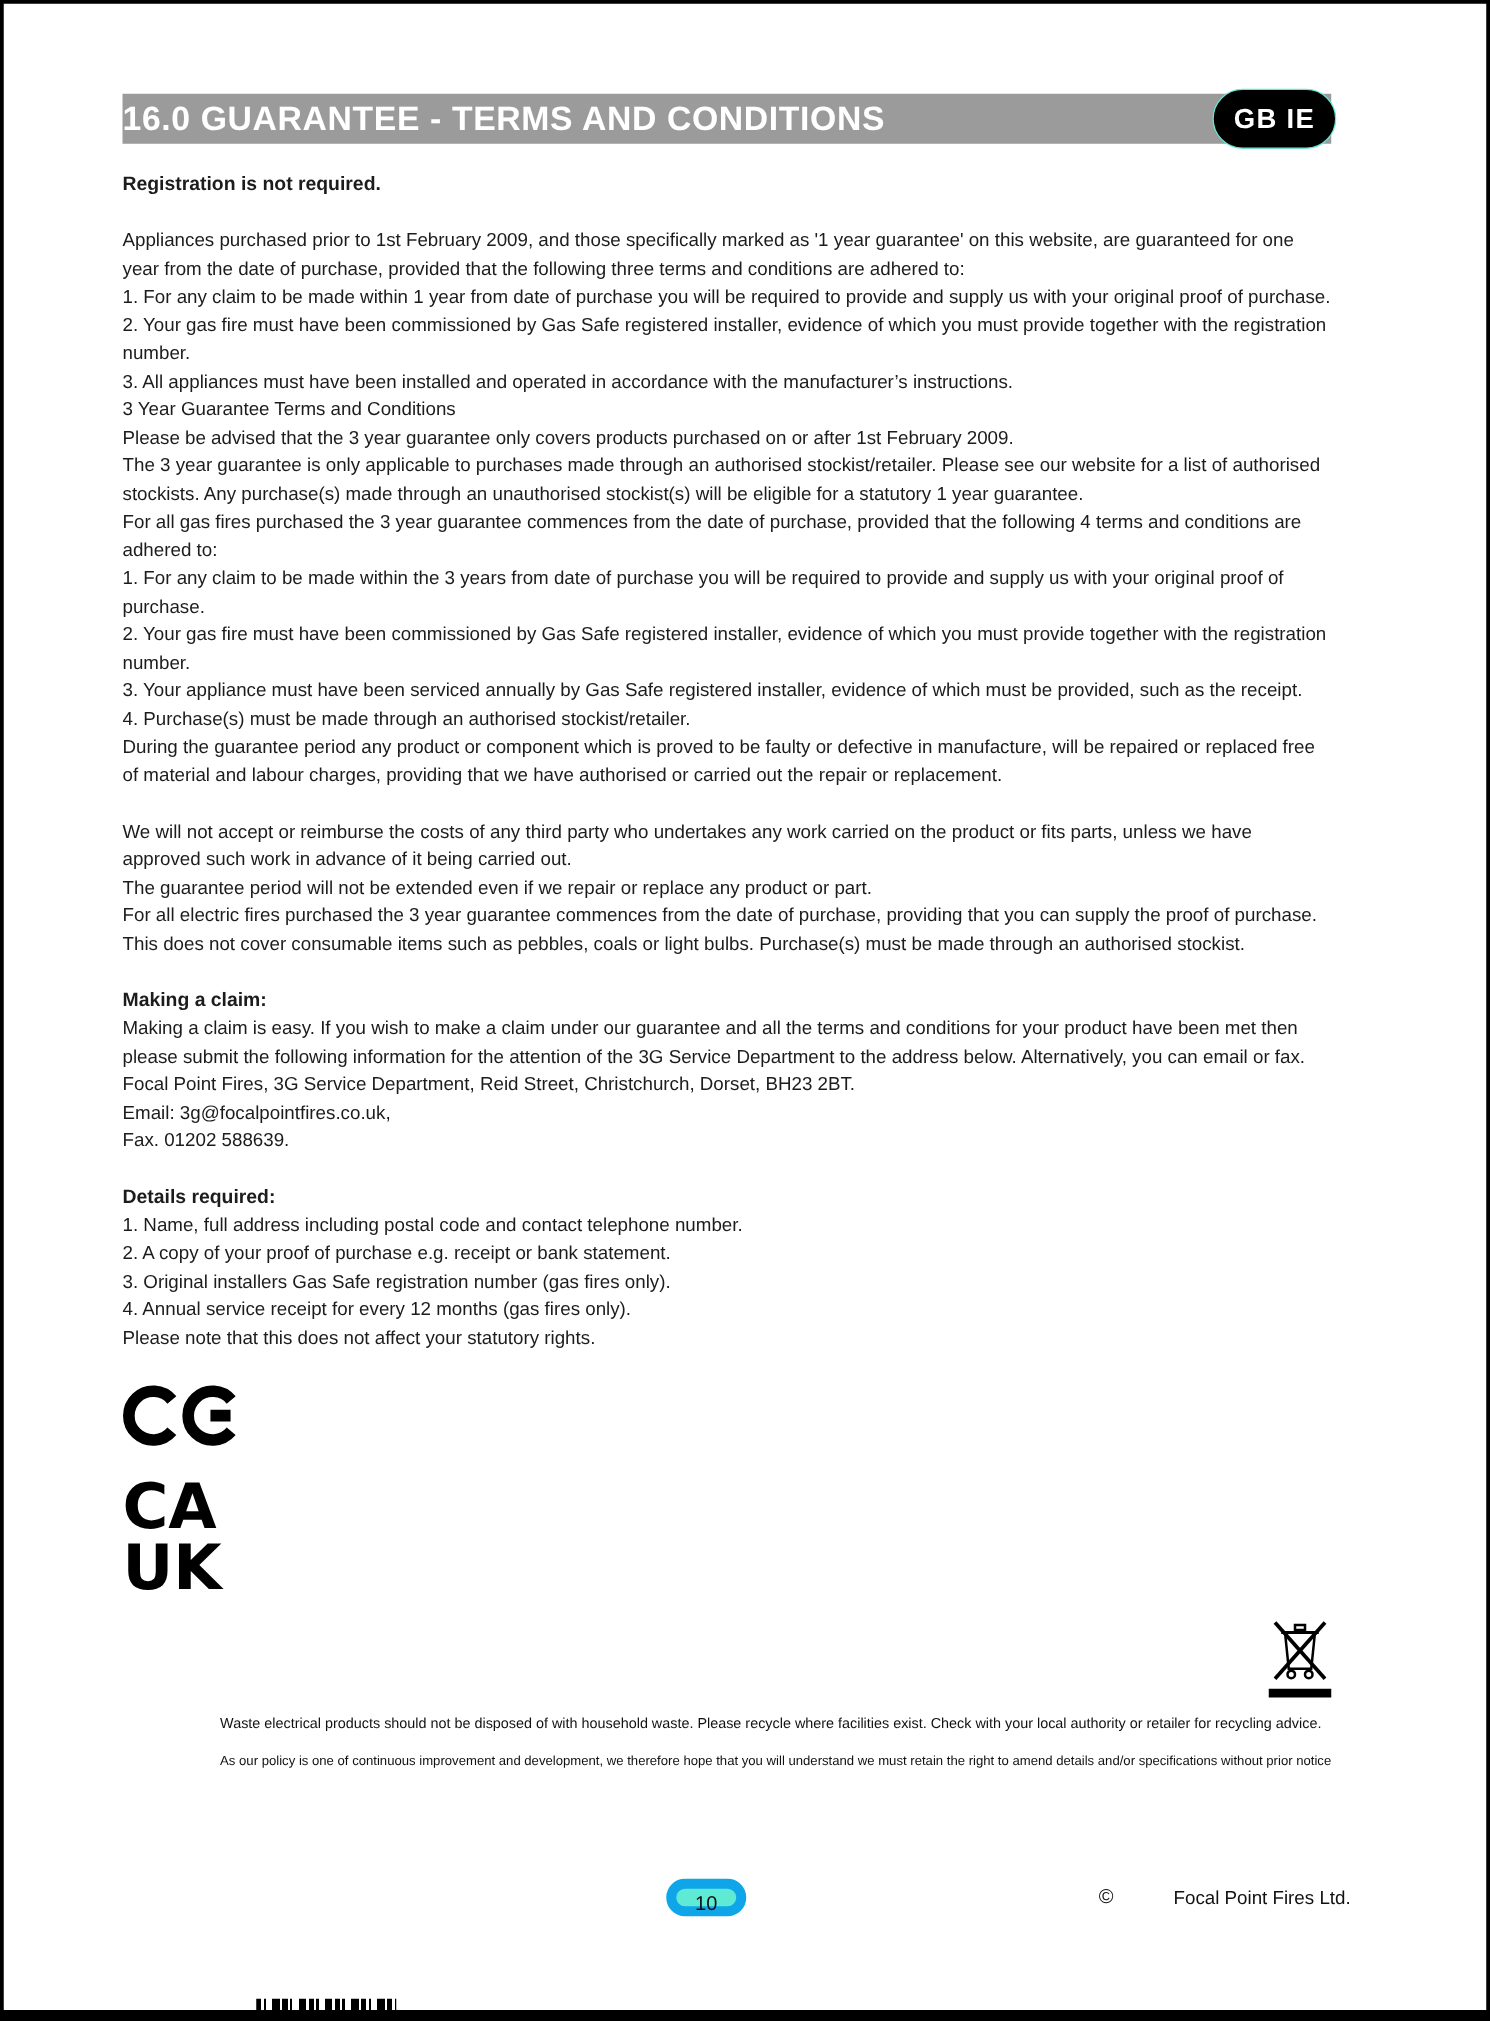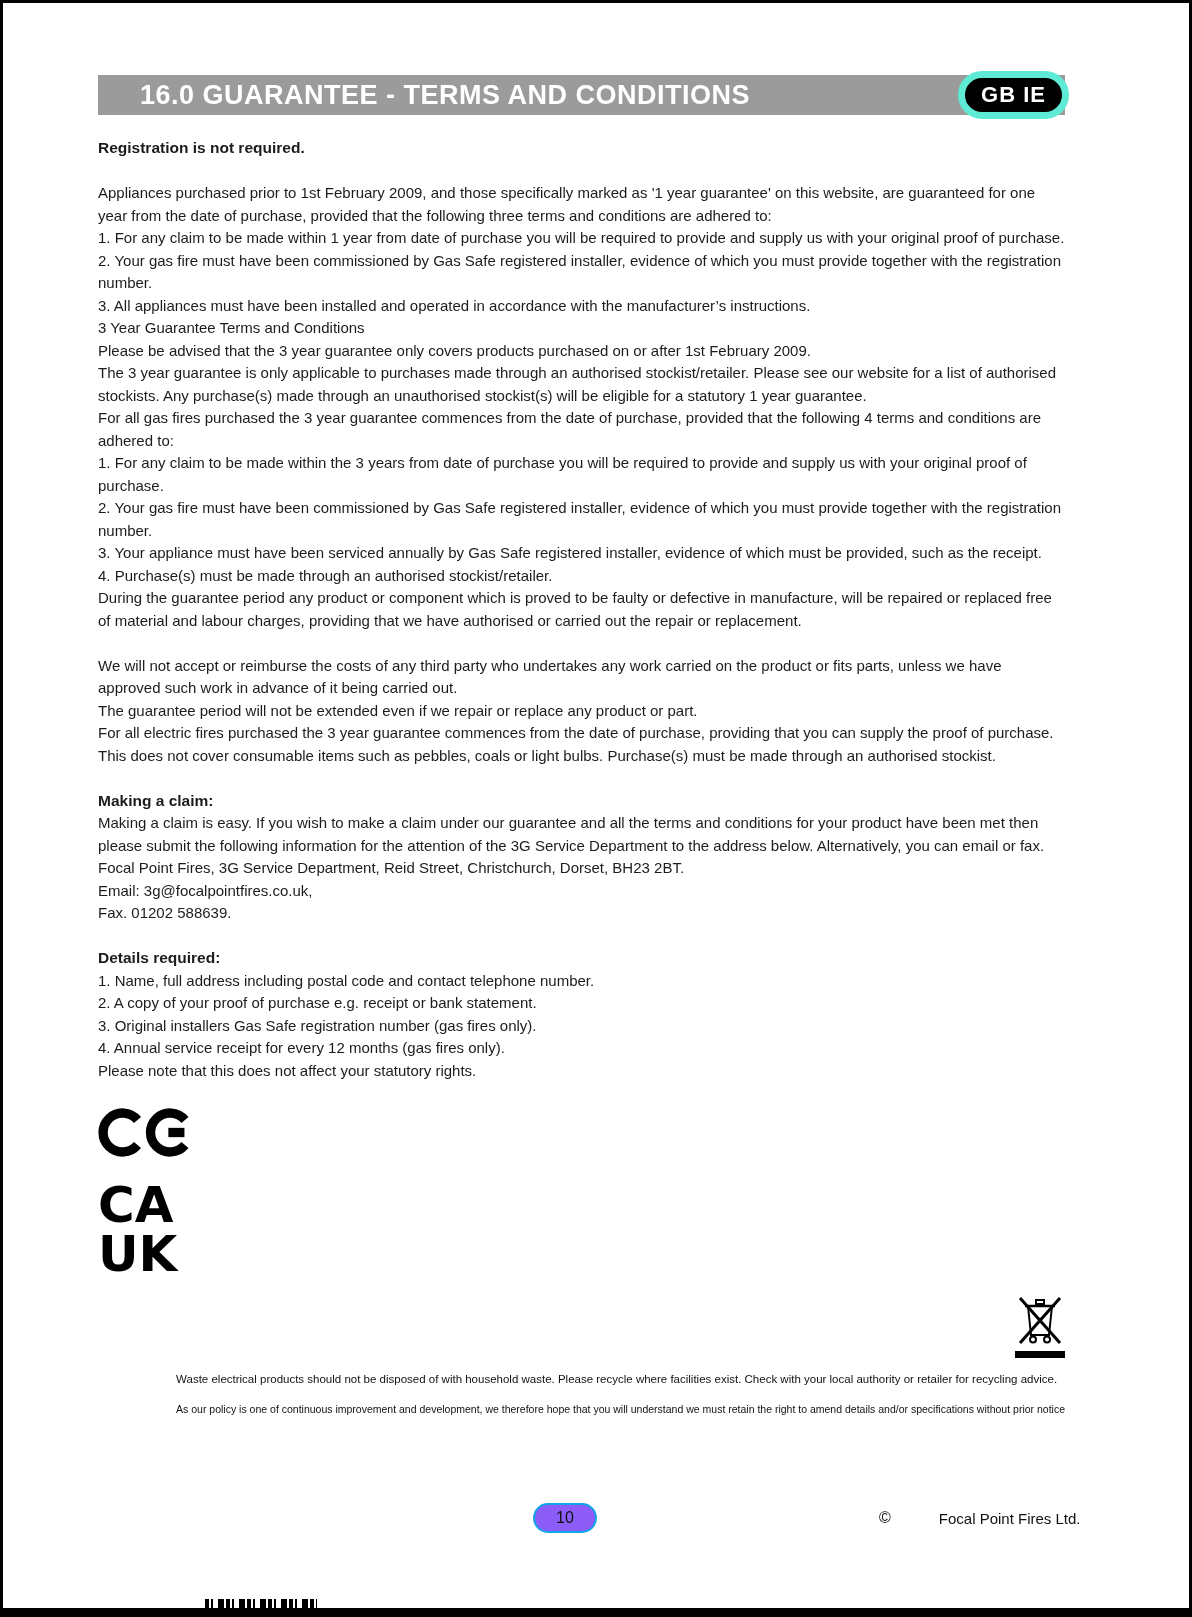--- a/index.html
+++ b/index.html
@@ -16,27 +16,27 @@
   }
 
   
   .header-bar {
     position:absolute; left:95px; top:72px;
     width:967px; height:40px;
     background:#9b9b9b;
   }
   .header-title {
     font-size:27px; font-weight:bold; color:#ffffff;
-    line-height:40px; padding-left:42px; letter-spacing:0.5px;
+    line-height:40px; letter-spacing:0.5px;
     white-space:nowrap;
   }
   .country-badge {
     position:absolute; right:-4px; top:-4px;
     height:48px; min-width:96px; padding:0 16px;
-    background:#000000; border:7px solid #5eead4; border-radius:24px;
+    background:#000000; border:1px solid #5eead4; border-radius:24px;
     color:#ffffff; font-weight:bold; font-size:22px; letter-spacing:1px;
     display:flex; align-items:center; justify-content:center;
   }
 
   
   .content {
     position:absolute; left:95px; top:134px; width:967px;
   }
   .body-text { font-size:15px; line-height:22.5px; color:#1c1c1c; }
   .para { margin:0; }
@@ -56,23 +56,23 @@
   .weee-symbol { display:flex; flex-direction:column; align-items:center; }
   .weee-bar { width:50px; height:7px; background:#000; margin-top:4px; }
   .weee-notes { padding-bottom:2px; }
   .note1 { font-size:11.5px; line-height:15px; white-space:nowrap; color:#111; }
   .note2 { font-size:10.5px; line-height:15px; white-space:nowrap; color:#111; margin-top:15px; }
 
   
   .page-number {
     position:absolute; left:530px; top:1500px;
     width:64px; height:30px;
-    border:2px solid #0ea5e9; border-radius:16px;
+    border:8px solid #0ea5e9; border-radius:16px;
     text-align:center; line-height:26px; font-size:16px; color:#111;
-    background:#8b5cf6;
+    background:#5eead4;
   }
   .footer-right {
     position:absolute; left:876px; top:1506px;
     display:flex; align-items:center; gap:48px;
     font-size:15px; color:#111;
   }
   .copyright-symbol { font-size:16px; }
   .bottom-artifact {
     position:absolute; left:202px; bottom:0;
     width:112px; height:9px;

